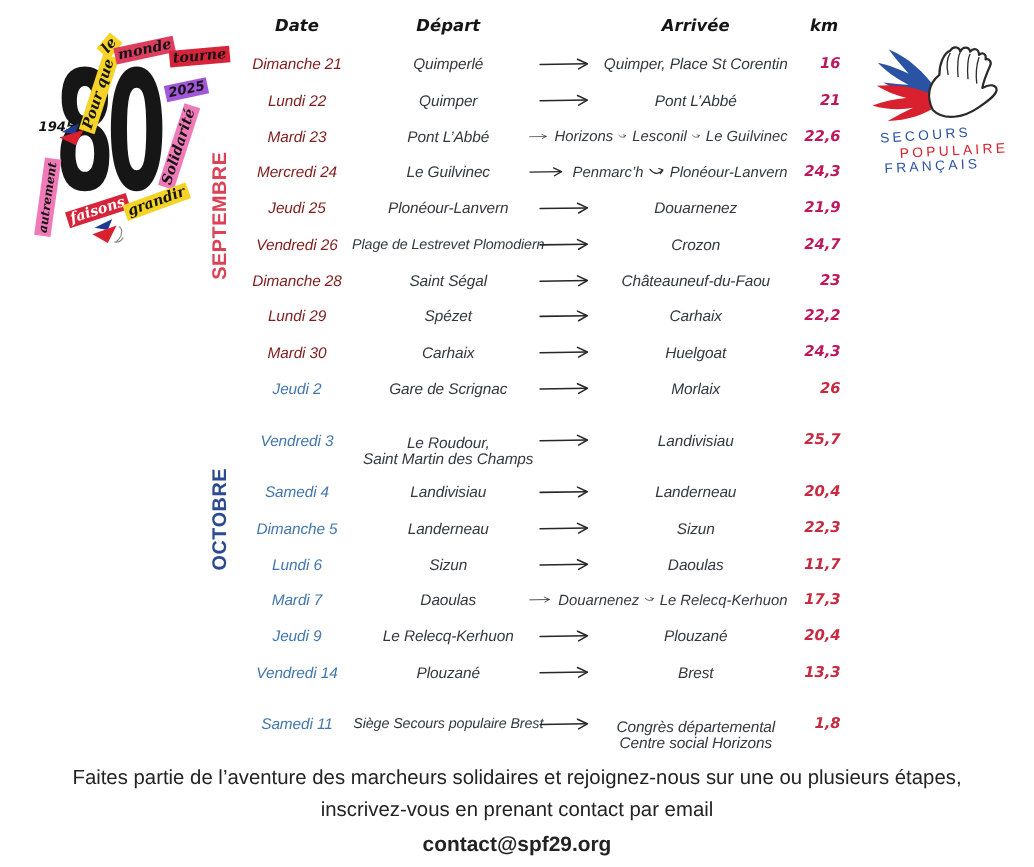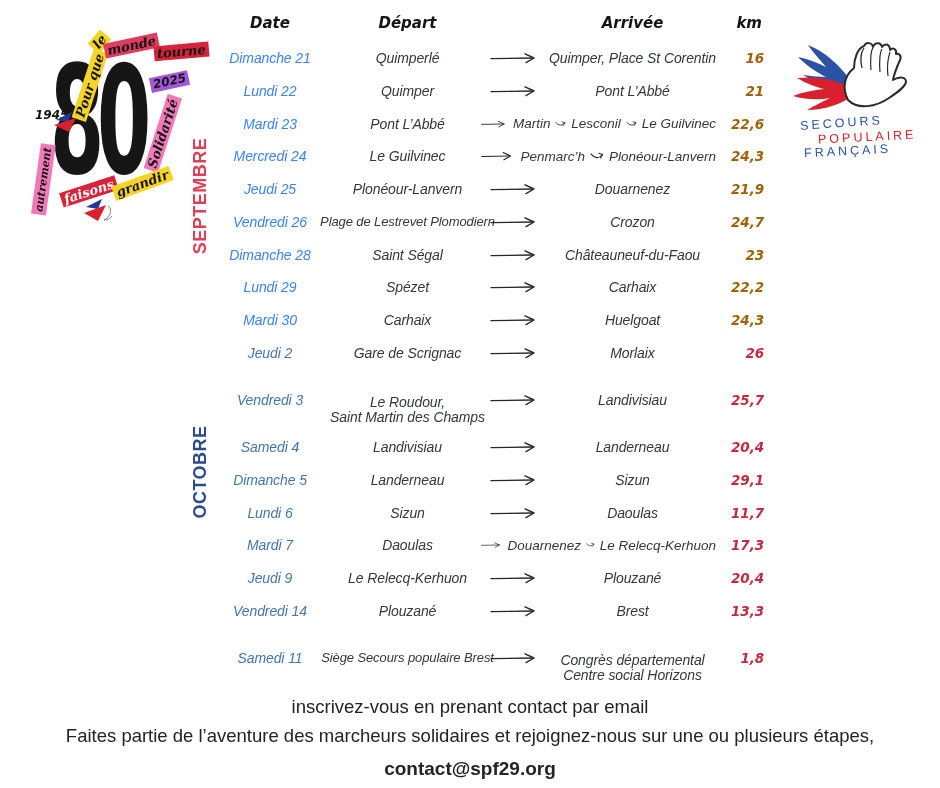--- a/index.html
+++ b/index.html
@@ -8,26 +8,26 @@
 
   
   .table{position:absolute;left:210px;top:8px;width:560px;height:676px;display:flex;flex-direction:column;font-style:italic;}
   .hrow,.row{display:grid;grid-template-columns:120px 155px 60px 175px 50px;align-items:center;}
   .hrow{height:30px;font-family:"DejaVu Sans",sans-serif;font-weight:bold;font-size:15px;color:#151515;}
   .hcell{display:flex;justify-content:center;white-space:nowrap;}
   .hcell.kmh{justify-content:flex-end;padding-right:8px;}
   .rows{flex:1;display:flex;flex-direction:column;justify-content:space-between;padding-top:8px;}
   .row{min-height:24px;}
   .cell{display:flex;align-items:center;justify-content:center;white-space:nowrap;font-size:14px;letter-spacing:-0.1px;}
-  .cell.date.september{color:#3b82f6;}
+  .cell.date.september{color:#7f1d1d;}
   .cell.date.october{color:#4376ac;}
   .cell.depart.small{font-size:13px;}
   .cell.multiline{flex-direction:column;line-height:1.12;margin-top:21px;}
   .cell.km{justify-content:flex-end;padding-right:6px;font-family:"DejaVu Sans",sans-serif;font-weight:bold;font-size:13.5px;}
-  .cell.km.september{color:#a16207;}
+  .cell.km.september{color:#be185d;}
   .cell.km.october{color:#c72a40;}
   .journey{grid-column:3/5;display:flex;align-items:center;justify-content:center;gap:5px;
            white-space:nowrap;font-size:13.5px;transform:translateX(-4px);}
 
   
   .month{position:absolute;transform:translate(-50%,-50%) rotate(-90deg);white-space:nowrap;
          font-weight:bold;font-size:18px;letter-spacing:0.5px;}
   .month.sep{left:200px;top:196px;color:#dc4156;}
   .month.oct{left:200px;top:472px;color:#2c4a90;}
 
@@ -145,21 +145,21 @@
 
   <div class="row">
     <div class="cell date september">Mardi 23</div>
     <div class="cell depart">Pont L’Abbé</div>
 
     <div class="journey">
             <svg width="42" height="12" viewBox="0 0 42 12">
               <path d="M1 6.6 L35 6" stroke="#26262b" stroke-width="1.4" fill="none" stroke-linecap="round"></path>
               <path d="M27 1.8 L36 6 M36 6 L28 10.6" stroke="#26262b" stroke-width="1.4" fill="none" stroke-linecap="round"></path>
             </svg>
-            <span>Martin</span>
+            <span>Horizons</span>
             <svg width="17" height="12" viewBox="0 0 17 12">
               <path d="M1 3.5 Q8.5 12 15 4.5" stroke="#26262b" stroke-width="1.3" fill="none" stroke-linecap="round"></path>
               <path d="M10.8 2.6 L15.4 4.3 M15.4 4.3 L12.6 8.4" stroke="#26262b" stroke-width="1.3" fill="none" stroke-linecap="round"></path>
             </svg>
             <span>Lesconil</span>
             <svg width="17" height="12" viewBox="0 0 17 12">
               <path d="M1 3.5 Q8.5 12 15 4.5" stroke="#26262b" stroke-width="1.3" fill="none" stroke-linecap="round"></path>
               <path d="M10.8 2.6 L15.4 4.3 M15.4 4.3 L12.6 8.4" stroke="#26262b" stroke-width="1.3" fill="none" stroke-linecap="round"></path>
             </svg>
             <span>Le Guilvinec</span>
@@ -297,21 +297,21 @@
   <div class="row">
     <div class="cell date october">Dimanche 5</div>
     <div class="cell depart">Landerneau</div>
     <div class="cell arrowc">
             <svg width="50" height="12" viewBox="0 0 50 12">
               <path d="M1 6.6 L43 6" stroke="#26262b" stroke-width="1.4" fill="none" stroke-linecap="round"></path>
               <path d="M35 1.8 L44 6 M44 6 L36 10.6" stroke="#26262b" stroke-width="1.4" fill="none" stroke-linecap="round"></path>
             </svg>
           </div>
     <div class="cell arrivee">Sizun</div>
-    <div class="cell km october">29,1</div>
+    <div class="cell km october">22,3</div>
   </div>
 
   <div class="row">
     <div class="cell date october">Lundi 6</div>
     <div class="cell depart">Sizun</div>
     <div class="cell arrowc">
             <svg width="50" height="12" viewBox="0 0 50 12">
               <path d="M1 6.6 L43 6" stroke="#26262b" stroke-width="1.4" fill="none" stroke-linecap="round"></path>
               <path d="M35 1.8 L44 6 M44 6 L36 10.6" stroke="#26262b" stroke-width="1.4" fill="none" stroke-linecap="round"></path>
             </svg>
@@ -377,18 +377,18 @@
     <div class="cell arrivee multiline">
             <div>Congrès départemental</div>
             <div>Centre social Horizons</div>
           </div>
     <div class="cell km october">1,8</div>
   </div>
 </div>
   </div>
 
   <div class="footer">
+    <div>Faites partie de l’aventure des marcheurs solidaires et rejoignez-nous sur une ou plusieurs étapes,</div>
     <div>inscrivez-vous en prenant contact par email</div>
-    <div>Faites partie de l’aventure des marcheurs solidaires et rejoignez-nous sur une ou plusieurs étapes,</div>
     <div class="email">contact@spf29.org</div>
   </div>
 
 </div>
 
 </body></html>

